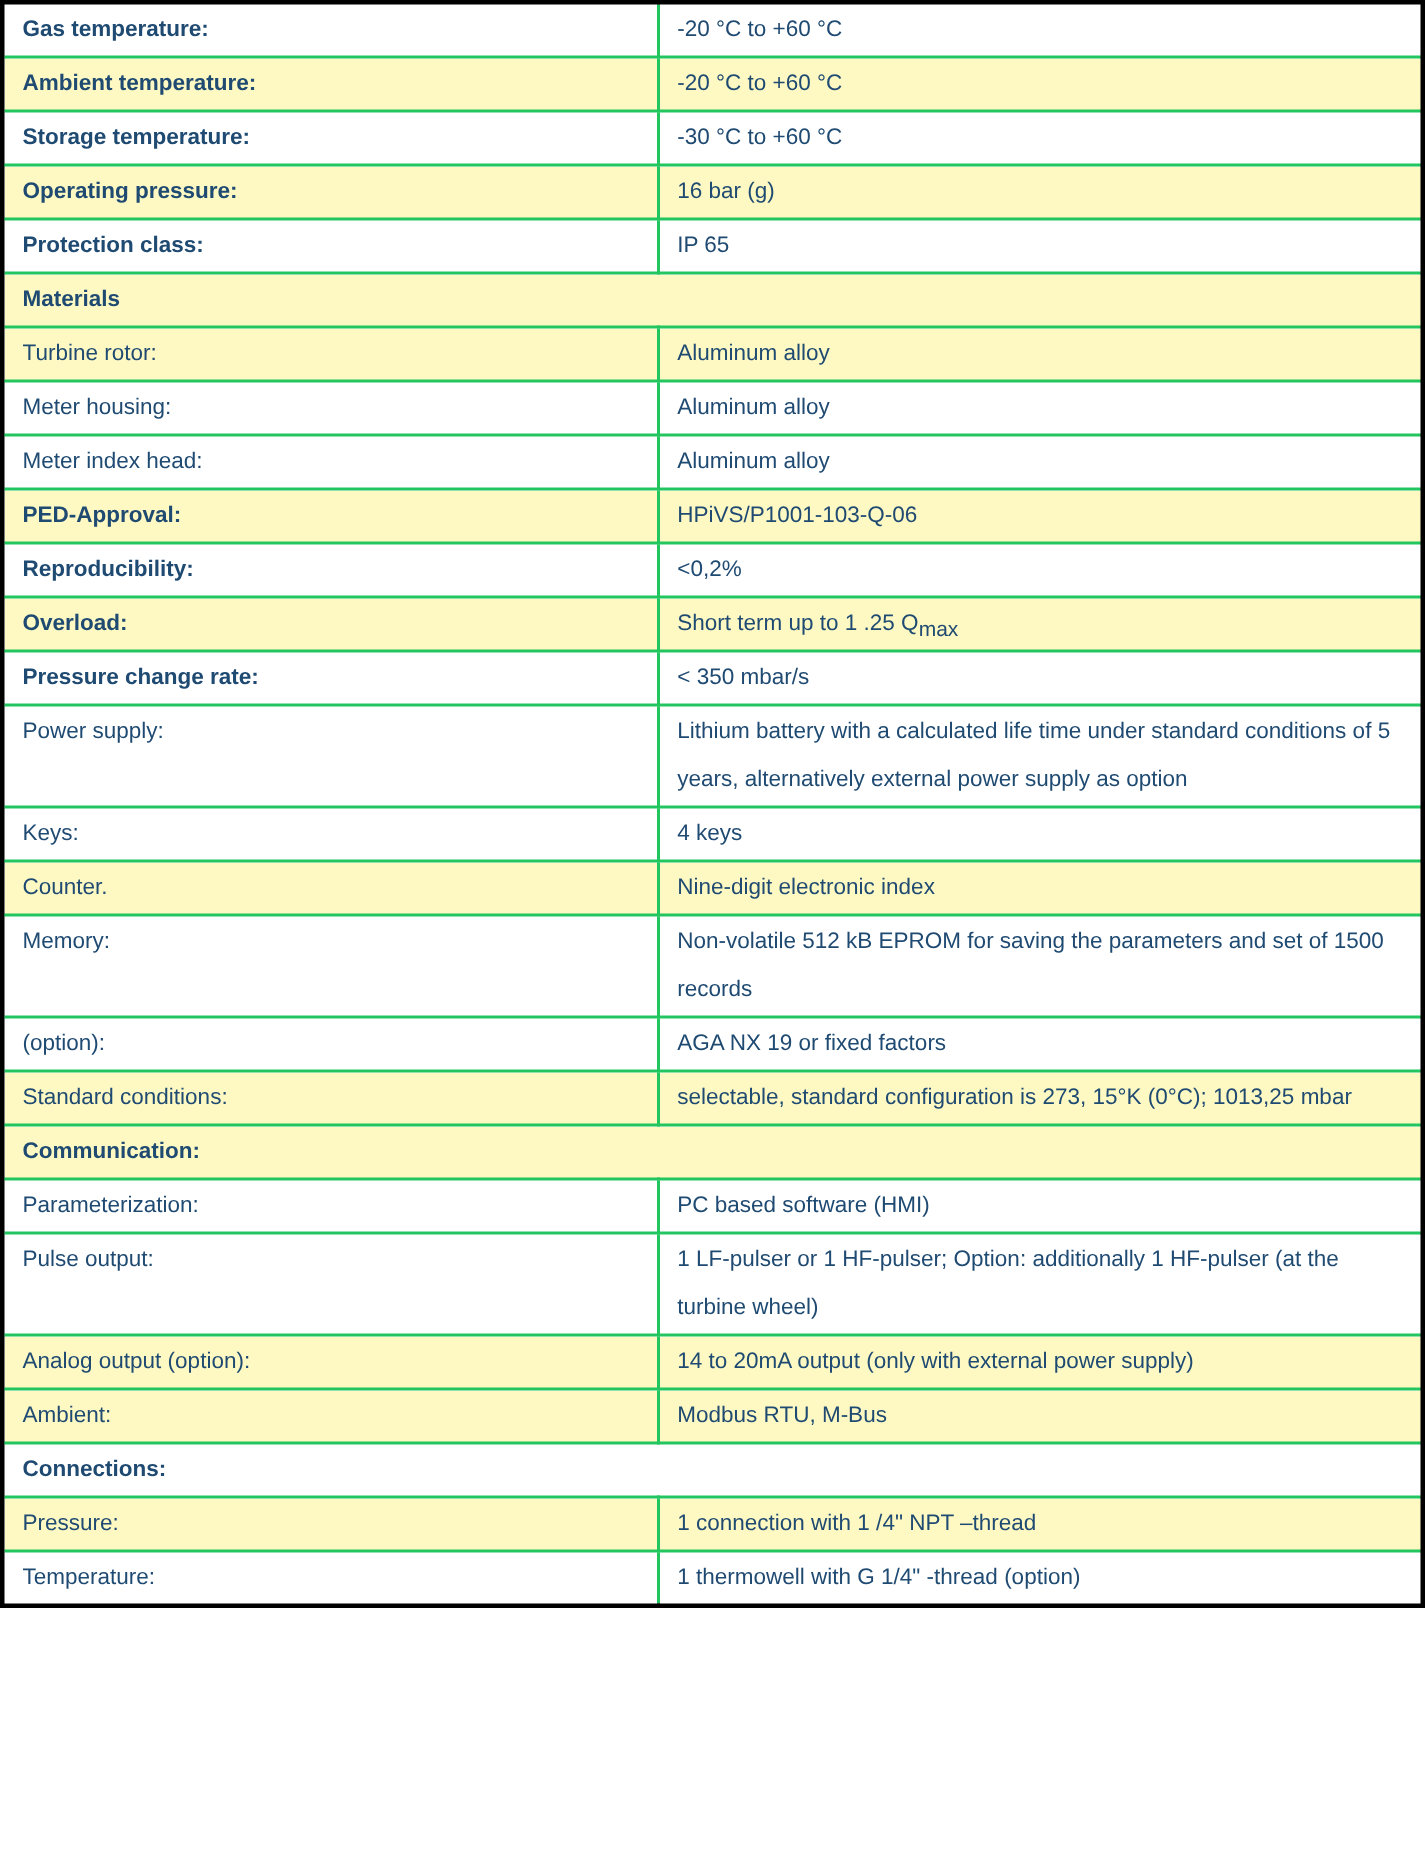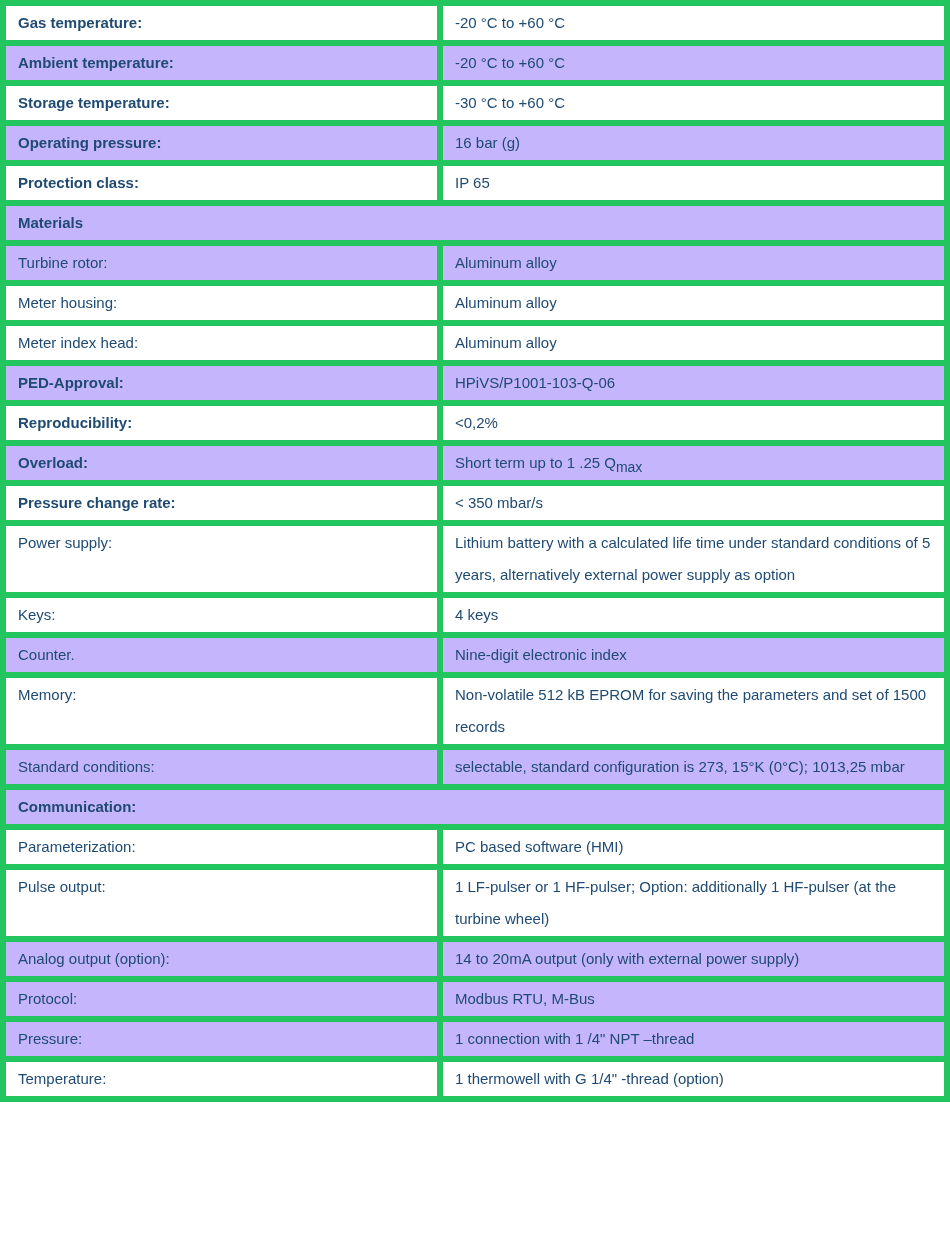--- a/index.html
+++ b/index.html
@@ -11,21 +11,21 @@
     width: 950px;
     font-family: "Liberation Sans", sans-serif;
   }
   table.spec {
     width: 950px;
     border-collapse: collapse;
     table-layout: fixed;
     border: 3px solid #000000;
   }
   table.spec td {
-    border: 6px solid #22c55e;
+    border: 2px solid #22c55e;
     padding: 1px 12px 1px 12px;
     vertical-align: top;
     font-size: 15px;
     line-height: 32px;
     color: #1F4A72;
     overflow: hidden;
   }
   table.spec td.shade {
     background: #E7E7E7;
   }
@@ -33,21 +33,21 @@
     font-weight: bold;
   }
   table.spec td.section-cell {
     
   }
   table.spec sub {
     font-size: 14px;
     line-height: 0;
   }
 </style>
-<style>table.spec td{color:#1F4A72;}table.spec td.shade{background:#c4b5fd;}</style></head>
+<style>table.spec td{color:#1F4A72;}table.spec td.shade{background:#fef9c3;}</style></head>
 <body>
 
 <table class="spec" aria-label="">
   <colgroup>
     <col style="width:437px">
     <col>
   </colgroup>
   <tbody id="spec-body">
       <tr>
         <td class="bold">Gas temperature:</td>
@@ -110,41 +110,48 @@
       </tr>
       <tr>
         <td class="shade ">Counter.</td>
         <td class="shade"><span>Nine-digit electronic index</span></td>
       </tr>
       <tr>
         <td class="">Memory:</td>
         <td class=""><span>Non-volatile 512 kB EPROM for saving the parameters and set of 1500 records</span></td>
       </tr>
       <tr>
+        <td class="">(option):</td>
+        <td class=""><span>AGA NX 19 or fixed factors</span></td>
+      </tr>
+      <tr>
         <td class="shade ">Standard conditions:</td>
         <td class="shade"><span>selectable, standard configuration is 273, 15°K (0°C); 1013,25 mbar</span></td>
       </tr>
       <tr>
         <td colspan="2" class="section-cell shade bold">Communication:</td>
       </tr>
       <tr>
         <td class="">Parameterization:</td>
         <td class=""><span>PC based software (HMI)</span></td>
       </tr>
       <tr>
         <td class="">Pulse output:</td>
         <td class=""><span>1 LF-pulser or 1 HF-pulser; Option: additionally 1 HF-pulser (at the turbine wheel)</span></td>
       </tr>
       <tr>
         <td class="shade ">Analog output (option):</td>
         <td class="shade"><span>14 to 20mA output (only with external power supply)</span></td>
       </tr>
       <tr>
-        <td class="shade ">Protocol:</td>
+        <td class="shade ">Ambient:</td>
         <td class="shade"><span>Modbus RTU, M-Bus</span></td>
+      </tr>
+      <tr>
+        <td colspan="2" class="section-cell bold">Connections:</td>
       </tr>
       <tr>
         <td class="shade ">Pressure:</td>
         <td class="shade"><span>1 connection with 1 /4" NPT –thread</span></td>
       </tr>
       <tr>
         <td class="">Temperature:</td>
         <td class=""><span>1 thermowell with G 1/4" -thread (option)</span></td>
       </tr>
     </tbody>

